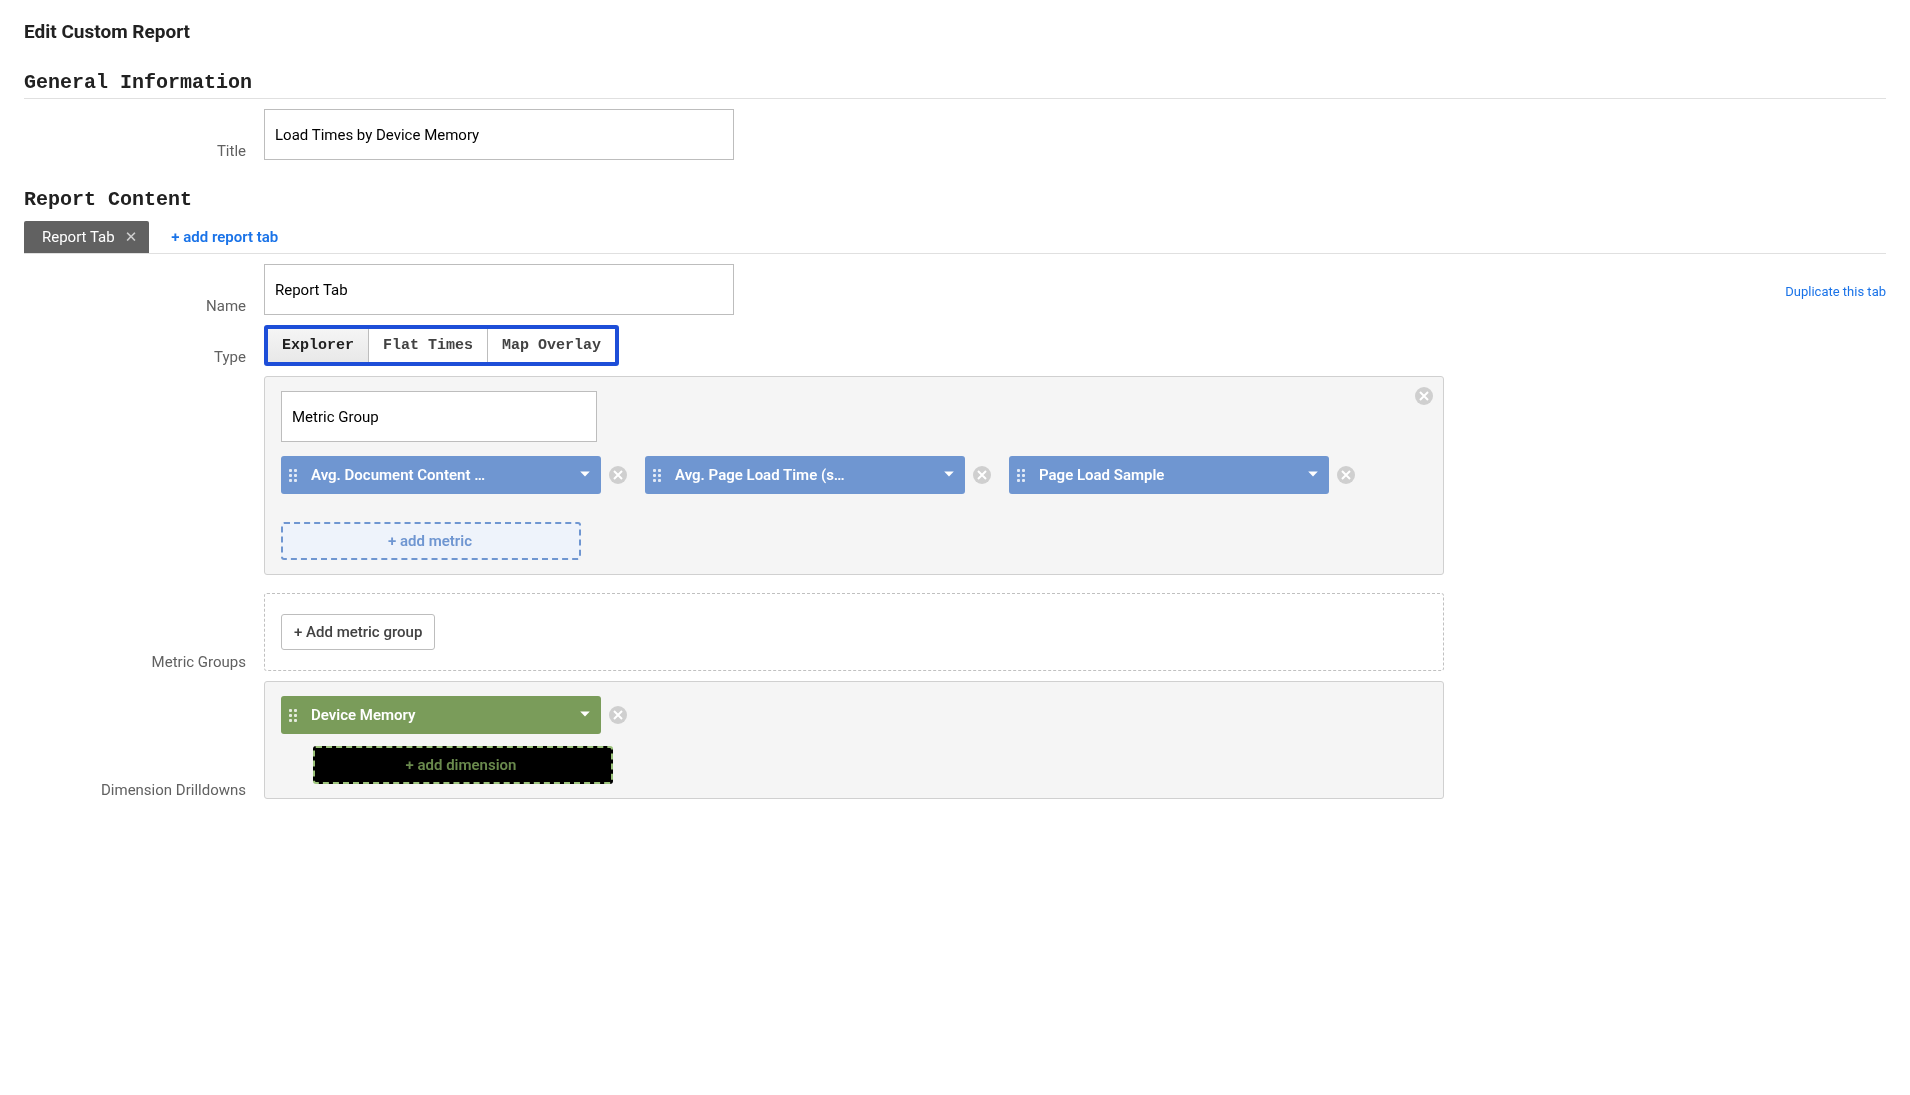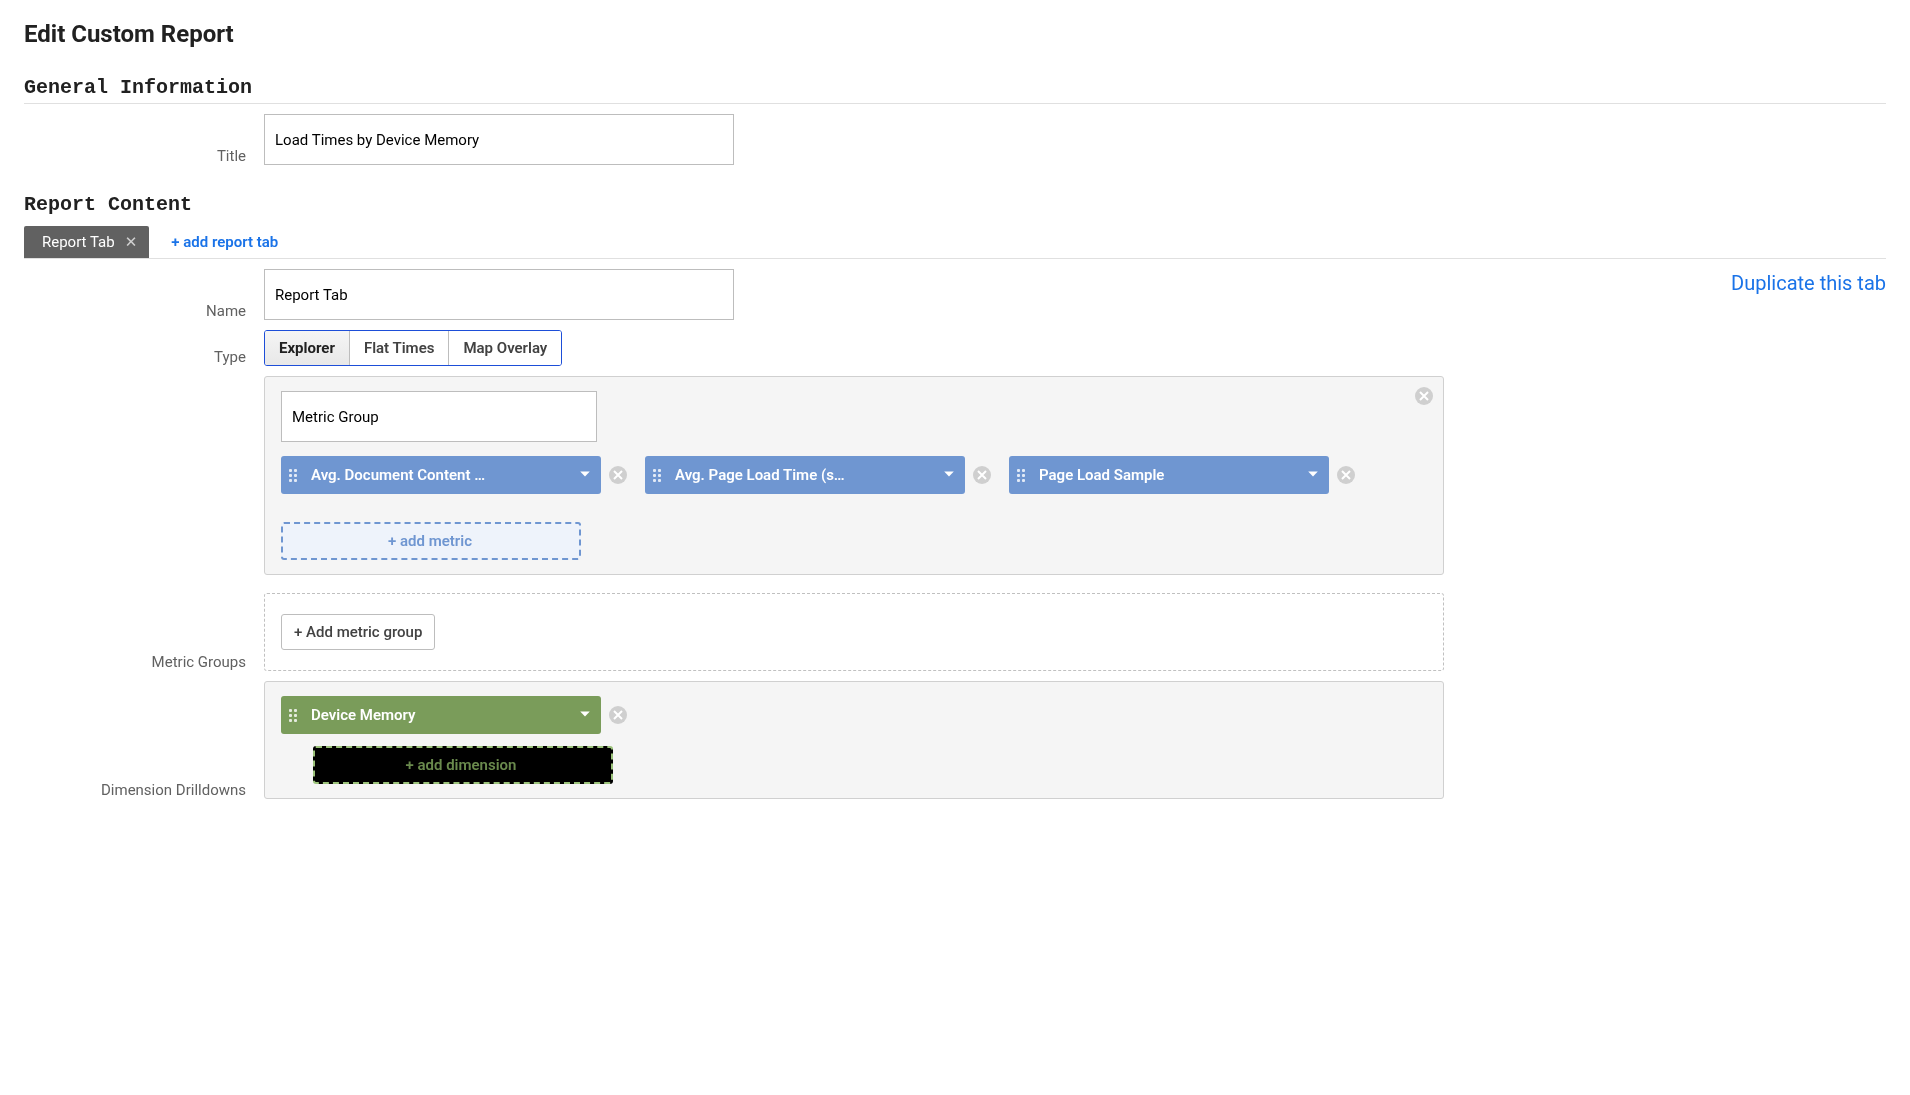--- a/index.html
+++ b/index.html
@@ -5,21 +5,21 @@
   * { box-sizing: border-box; }
   body {
     margin: 0;
     padding: 20px 24px;
     font-family: Roboto, "Helvetica Neue", Arial, sans-serif;
     font-size: 14px;
     color: #212121;
     background: #fff;
   }
   h1.page-title {
-    font-size: 24px;
+    font-size: 19px;
     font-weight: 700;
     margin: 0 0 28px 0;
   }
   h2.section-title {
     font-size: 20px;
     font-weight: 700;
     margin: 0 0 4px 0;
     border-bottom: 1px solid #e0e0e0;
     padding-bottom: 4px;
     font-family: Liberation Mono, monospace;
@@ -82,33 +82,34 @@
     margin-left: 22px;
     padding: 7px 0;
     color: #1a73e8;
     font-size: 15px;
     font-weight: 600;
     cursor: pointer;
   }
 
   .duplicate-link {
     color: #1a73e8;
-    font-size: 20px;
+    font-size: 13px;
     cursor: pointer;
     float: right;
-    margin-top: 2px;
+    margin-top: 20px;
   }
   .report-tab-body { position: relative; }
 
   
   .type-group {
     display: inline-flex;
-    border: 1px solid #1d4ed8;
+    border: 4px solid #1d4ed8;
     border-radius: 3px;
     overflow: hidden;
+    font-family: Liberation Mono, monospace;
   }
   .type-btn {
     padding: 8px 14px;
     font-size: 15px;
     background: #fff;
     border: none;
     cursor: pointer;
     font-family: inherit;
     font-weight: 600;
     color: #424242;

